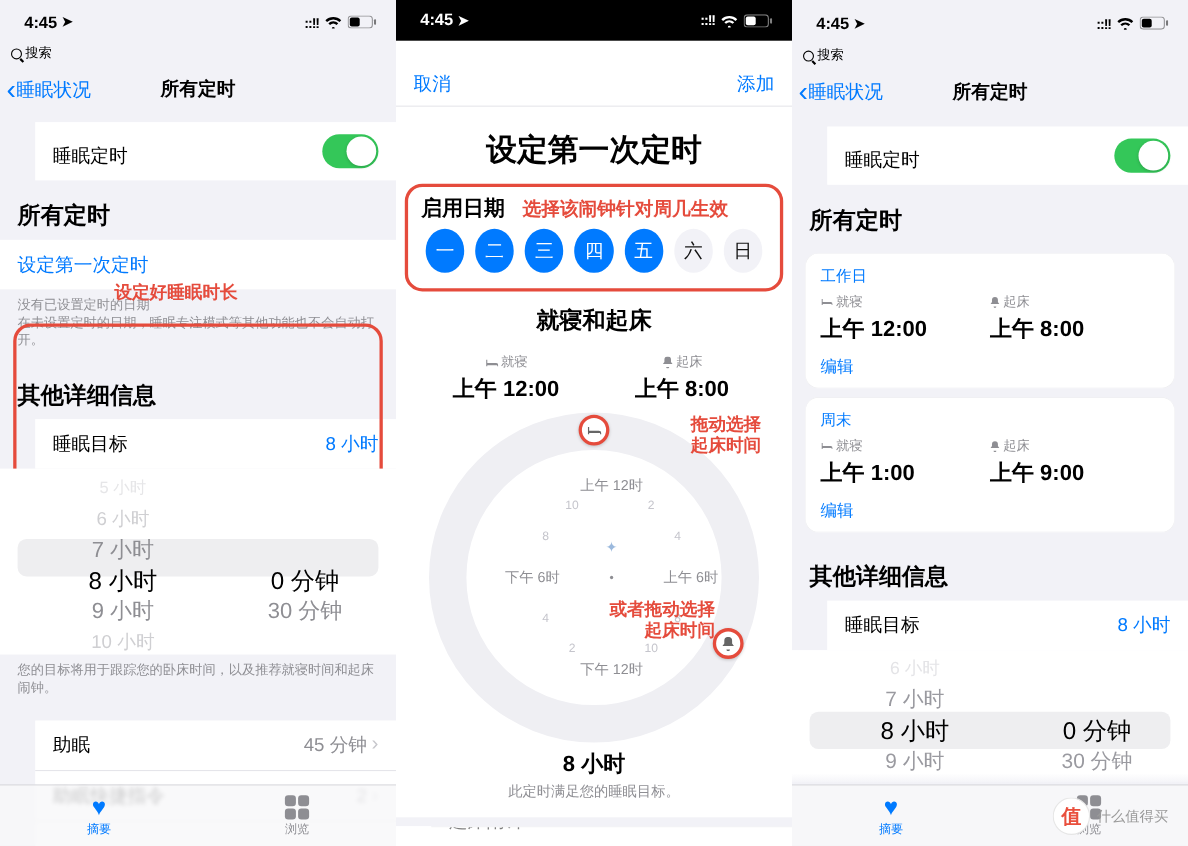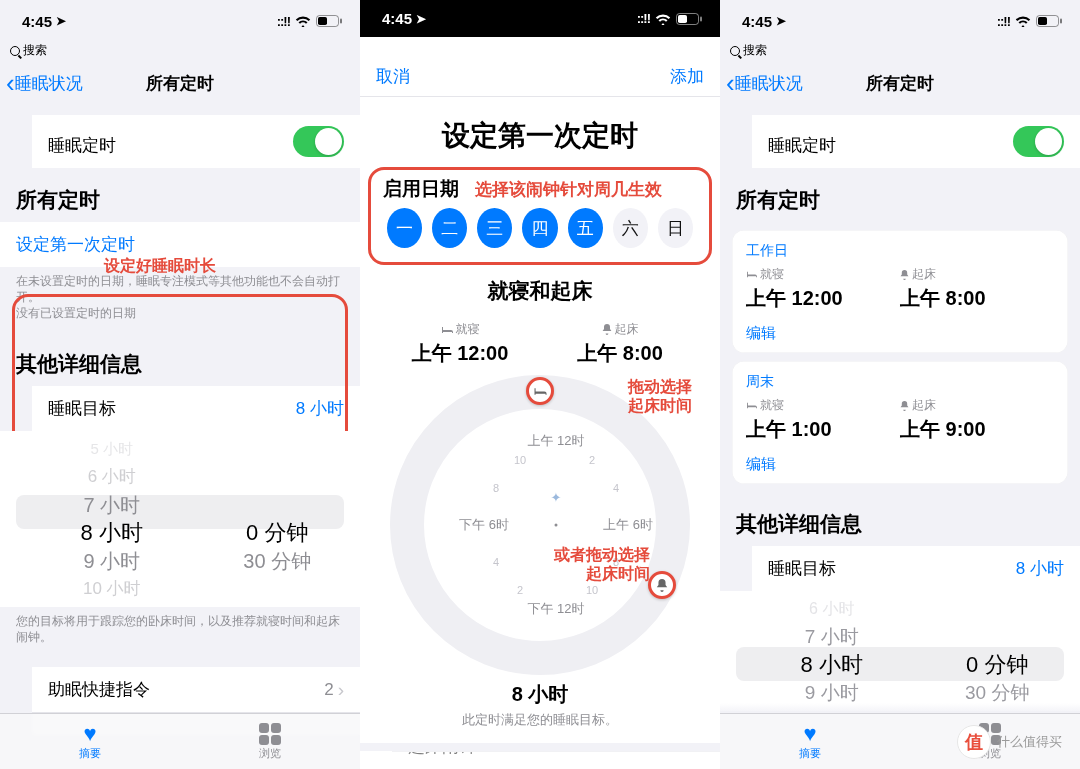--- a/index.html
+++ b/index.html
@@ -139,22 +139,22 @@
 
   <div style="height:10px"></div>
   <div class="row">
     <span>睡眠定时</span>
     <div class="toggle"></div>
   </div>
 
   <div class="group-h">所有定时</div>
   <div class="link-row">设定第一次定时</div>
   <div class="foot">
+    <div>没有已设置定时的日期</div>
     <div><span style="display:inline">在未设置定时的日期，睡眠专注模式等其他功能也不会自动打开。</span></div>
-    <div>没有已设置定时的日期</div>
   </div>
   <div class="ann-red" style="position:absolute; top:256px; left:104px;">设定好睡眠时长</div>
 
   <div class="frame-red" style="position:absolute; top:292px; left:4px; right:4px; height:300px; pointer-events:none;"></div>
 
   <div class="group-h">其他详细信息</div>
   <div class="row">
     <span>睡眠目标</span>
     <span class="val-blue">8 小时</span>
   </div>
@@ -184,20 +184,27 @@
       <div class="p-line" style="color:#cfcfd2;font-size:17px">
             <span>10 小时</span>
             <span></span>
           </div>
 
     </div>
   </div>
   <div class="foot">您的目标将用于跟踪您的卧床时间，以及推荐就寝时间和起床闹钟。</div>
 
   <div style="height:12px"></div>
+  <div class="row">
+    <span>助眠</span>
+    <span class="val-gray">
+          <span>45 分钟</span>
+          <span class="chev-r">›</span>
+        </span>
+  </div>
   <div class="row">
     <span>助眠快捷指令</span>
     <span class="val-gray">
           <span>2</span>
           <span class="chev-r">›</span>
         </span>
   </div>
   <div class="row" style="height:18px"></div>
 
   <div class="tabbar">

